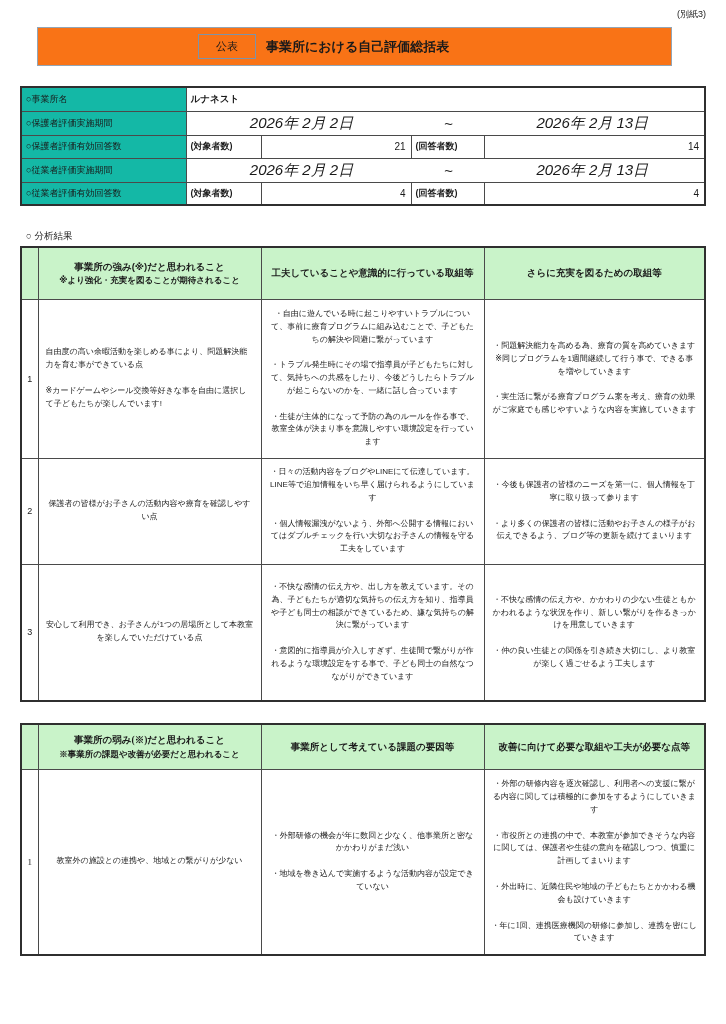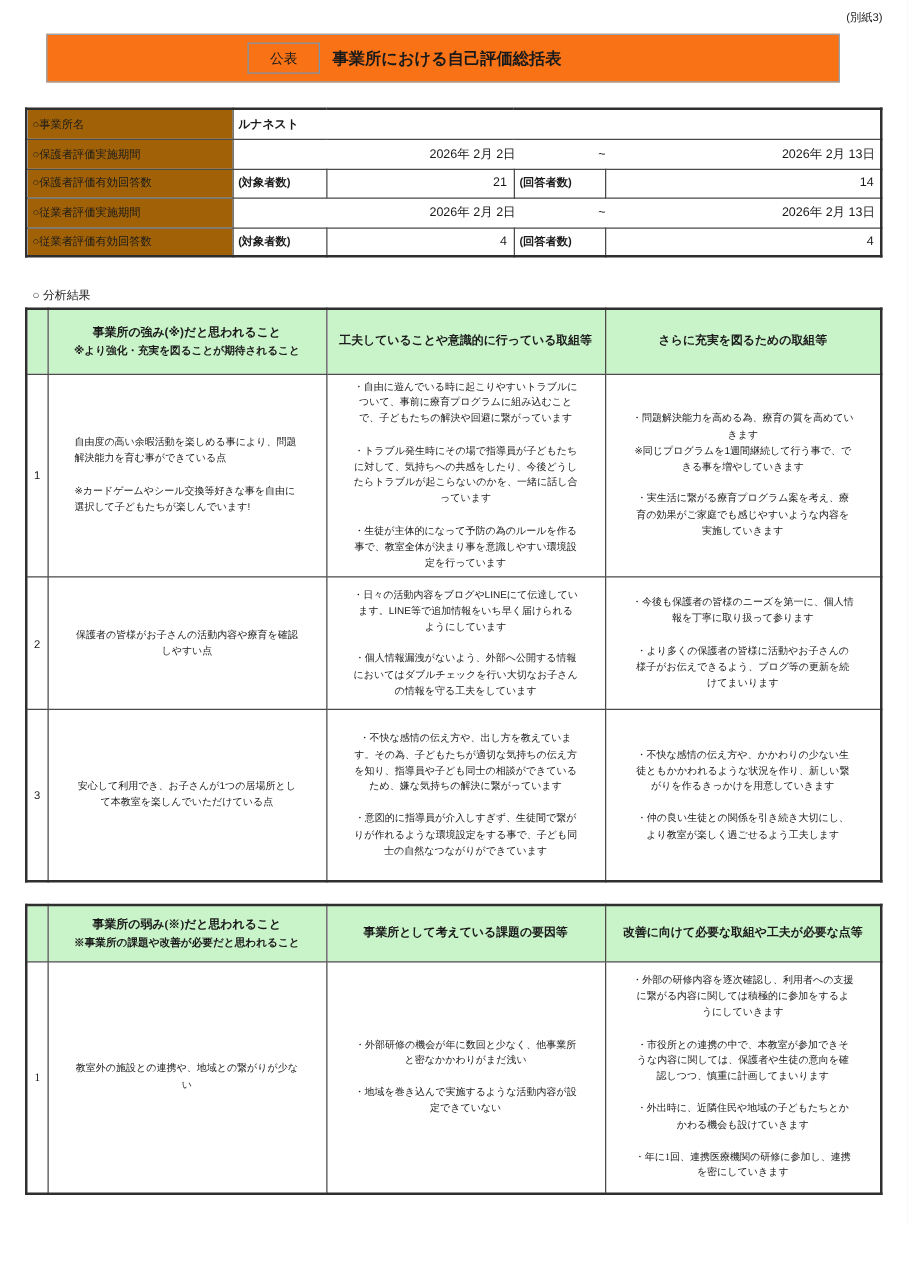--- a/index.html
+++ b/index.html
@@ -16,40 +16,40 @@
   .publish-badge{
     position:absolute;left:160px;top:6px;width:56px;height:23px;
     border:1px solid #7d93a9;display:flex;align-items:center;justify-content:center;
     font-size:11px;color:#1a1a1a;
   }
   .doc-title{position:absolute;left:228px;font-size:13px;font-weight:bold;white-space:nowrap;}
 
   table{border-collapse:collapse;table-layout:fixed;}
   .info-table{position:absolute;left:20px;top:86px;width:686px;border:2px solid #2f2f2f;}
   .info-table td{border:1px solid #4a4a4a;font-size:9px;padding:0 4px;overflow:hidden;}
-  .lbl{background:#a16207;text-align:left;}
+  .lbl{background:#14b8a6;text-align:left;}
   .center{text-align:left;font-weight:bold;}
   .num{text-align:right;padding-right:5px !important;font-size:10px !important;}
   .period-flex{display:flex;width:100%;align-items:center;}
-  .period-flex span{display:block;text-align:right;font-size:10px;}
+  .period-flex span{display:block;text-align:center;font-size:15px;font-style:italic;}
   .ps1{width:222px;}
   .ps2{width:72px;}
   .ps3{flex:1;}
 
   .analysis-label{position:absolute;left:26px;top:230px;font-size:9.5px;}
 
   .analysis-table{position:absolute;left:20px;width:686px;border:2px solid #2f2f2f;}
   .analysis-table td{border:1px solid #4a4a4a;vertical-align:middle;overflow:hidden;}
   .strengths{top:246px;}
   .weaknesses{top:723px;font-family:Liberation Serif, serif;}
   .green{background:#c9f3c9;}
   .hcell{font-size:9.5px;font-weight:bold;text-align:center;padding:2px 6px;line-height:1.5;}
   .hcell .sub{font-size:8.5px;font-weight:bold;}
   .numcell{font-size:9px;text-align:center;}
-  .cell{font-size:8px;line-height:1.6;padding:4px 21px;text-align:center;margin-top:31px;}
+  .cell{font-size:8px;line-height:1.6;padding:4px 7px;text-align:center;margin-top:31px;}
   .cell.left{text-align:left;}
   .cell p{margin:0;}
   .cell p + p{margin-top:13px;}
   .cell p.tight{margin-top:0;}
 
   .bottom-strip{
     position:absolute;left:65px;top:1008px;width:593px;height:16px;
     background:#c9f3c9;border:1px solid #4a4a4a;border-bottom:none;
   }
 </style>

